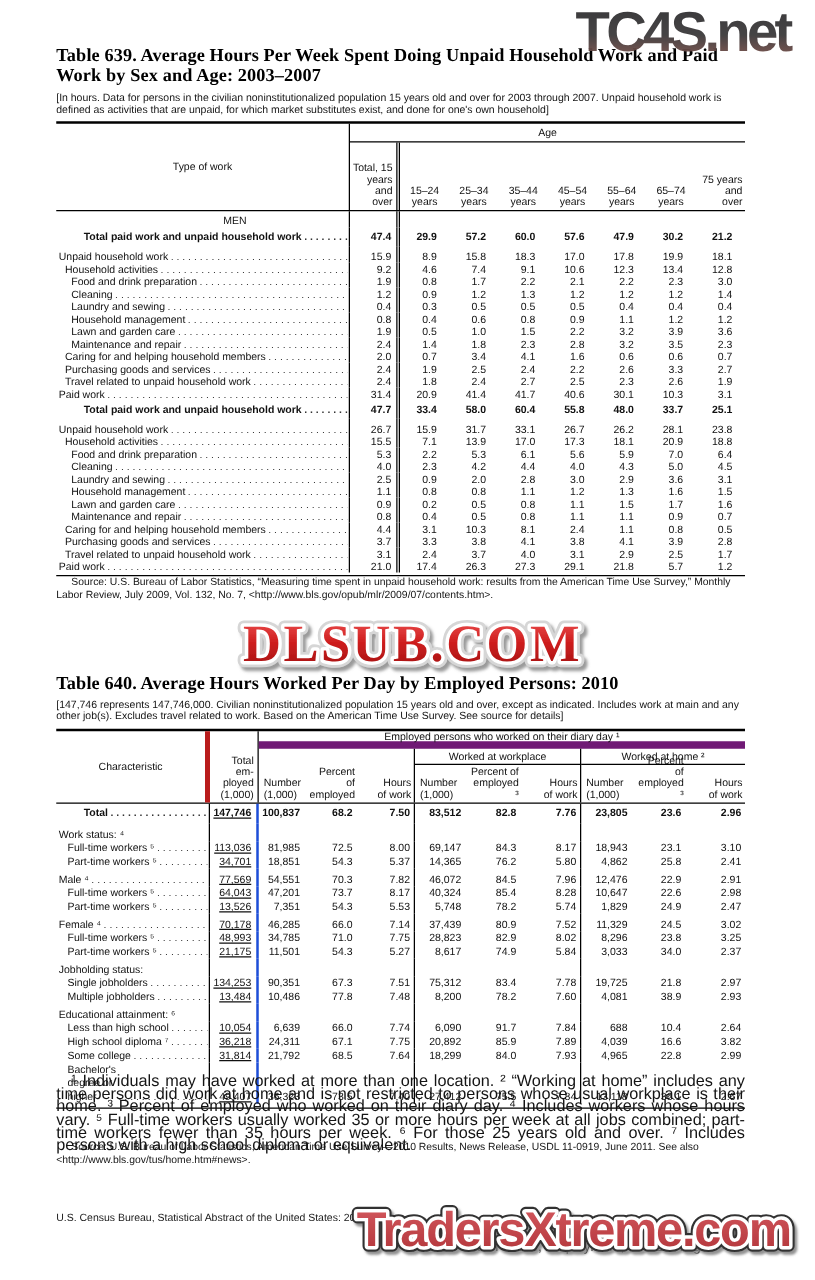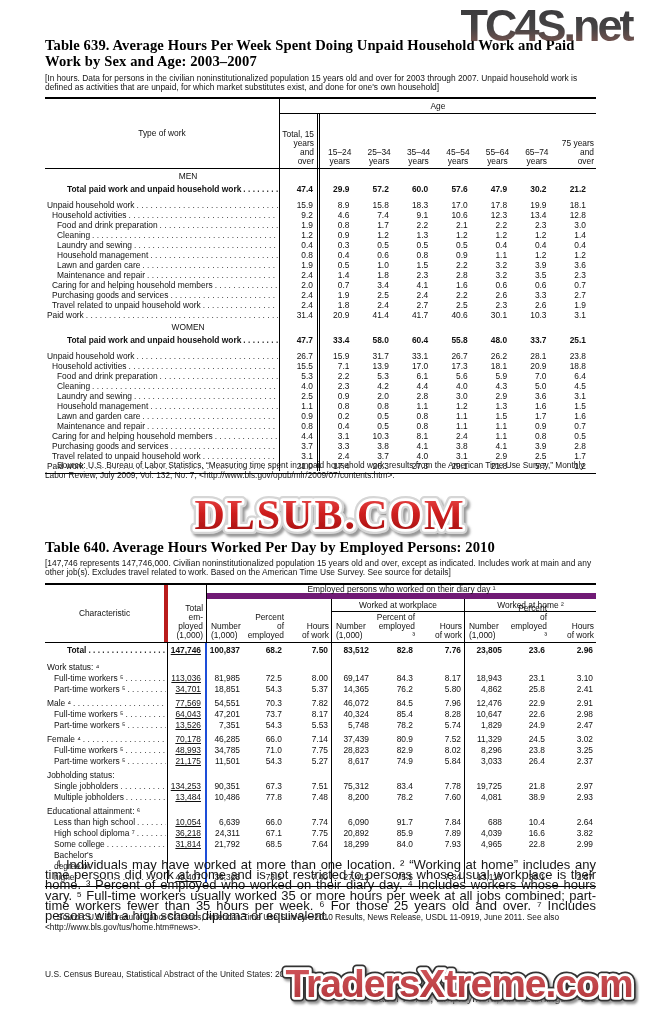--- a/index.html
+++ b/index.html
@@ -219,26 +219,20 @@
       <div class="row">
         <div class="lbl">
           <span class="lt">Paid work</span>
           <span class="dots"></span>
         </div>
         <span class="cells"><span class="cell">31.4</span><span class="cell">20.9</span><span class="cell">41.4</span><span class="cell">41.7</span><span class="cell">40.6</span><span class="cell">30.1</span><span class="cell">10.3</span><span class="cell">3.1</span></span>
       </div>
     </div>
   <div>
 
-      <div class="row sec gap">
-        <div class="lbl">
-          <span class="lt">WOMEN</span>
-        </div>
-        <span class="cells"><span class="cell"></span><span class="cell"></span><span class="cell"></span><span class="cell"></span><span class="cell"></span><span class="cell"></span><span class="cell"></span><span class="cell"></span></span>
-      </div>
 
       <div class="row total">
         <div class="lbl">
           <span class="lt">Total paid work and unpaid household work</span>
           <span class="dots"></span>
         </div>
         <span class="cells"><span class="cell">47.7</span><span class="cell">33.4</span><span class="cell">58.0</span><span class="cell">60.4</span><span class="cell">55.8</span><span class="cell">48.0</span><span class="cell">33.7</span><span class="cell">25.1</span></span>
       </div>
 
       <div class="row gap">
@@ -446,21 +440,21 @@
           <span class="dots"></span>
         </div>
         <span class="cells"><span class="cell">48,993</span><span class="cell">34,785</span><span class="cell">71.0</span><span class="cell">7.75</span><span class="cell">28,823</span><span class="cell">82.9</span><span class="cell">8.02</span><span class="cell">8,296</span><span class="cell">23.8</span><span class="cell">3.25</span></span>
       </div>
 
       <div class="row i1">
         <div class="lbl">
           <span class="lt">Part-time workers ⁵</span>
           <span class="dots"></span>
         </div>
-        <span class="cells"><span class="cell">21,175</span><span class="cell">11,501</span><span class="cell">54.3</span><span class="cell">5.27</span><span class="cell">8,617</span><span class="cell">74.9</span><span class="cell">5.84</span><span class="cell">3,033</span><span class="cell">26.4</span><span class="cell">2.37</span></span>
+        <span class="cells"><span class="cell">21,175</span><span class="cell">11,501</span><span class="cell">54.3</span><span class="cell">5.27</span><span class="cell">8,617</span><span class="cell">74.9</span><span class="cell">5.84</span><span class="cell">3,033</span><span class="cell">34.0</span><span class="cell">2.37</span></span>
       </div>
 
       <div class="row nodots gap">
         <div class="lbl">
           <span class="lt">Jobholding status:</span>
         </div>
         <span class="cells"><span class="cell"></span><span class="cell"></span><span class="cell"></span><span class="cell"></span><span class="cell"></span><span class="cell"></span><span class="cell"></span><span class="cell"></span><span class="cell"></span><span class="cell"></span></span>
       </div>
 
       <div class="row i1">

